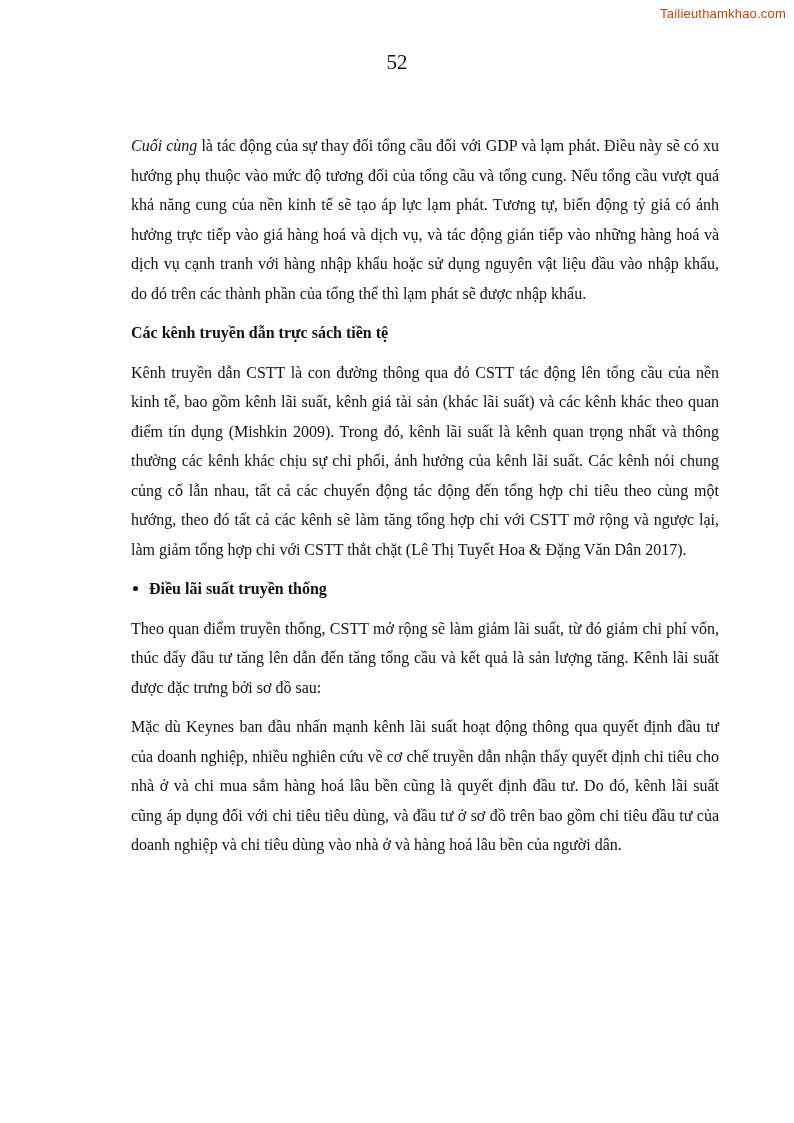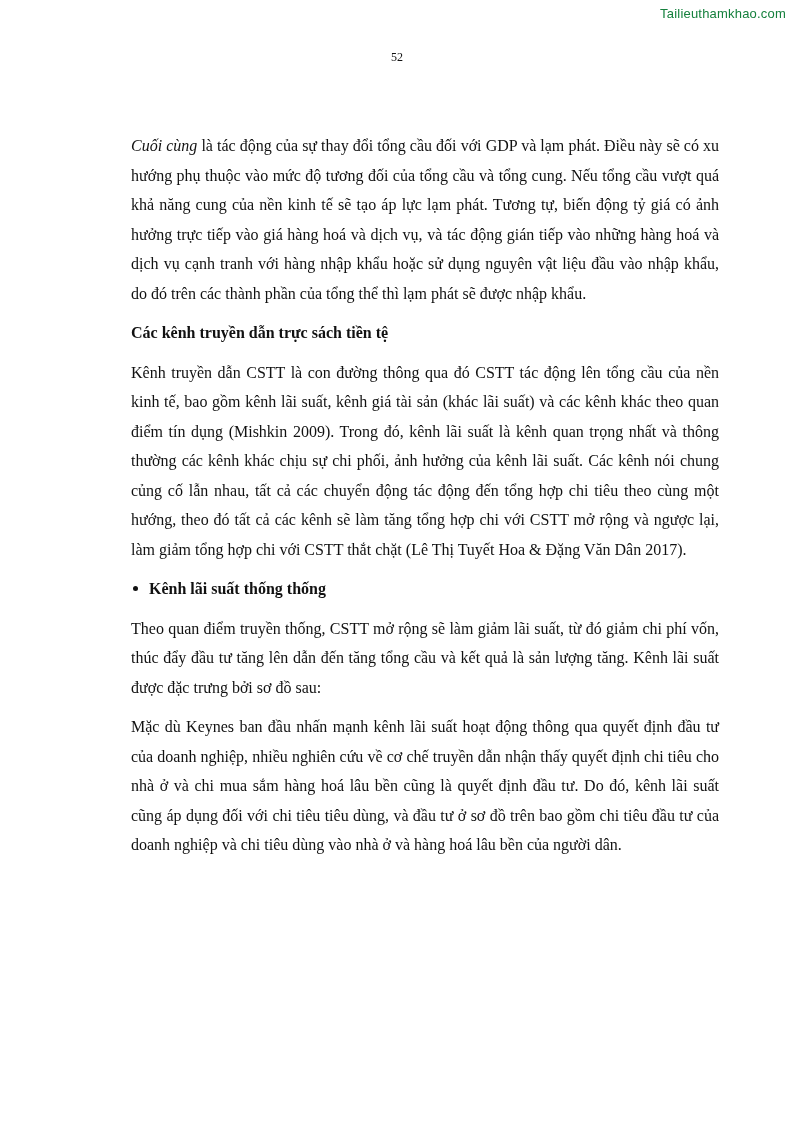--- a/index.html
+++ b/index.html
@@ -3,25 +3,25 @@
 <meta charset="utf-8">
 <style>
   html, body { margin: 0; padding: 0; background: #ffffff; }
   body {
     width: 794px; height: 1123px; position: relative; overflow: hidden;
     font-family: "Liberation Serif", serif; color: #111;
   }
   .watermark {
     position: absolute; right: 8px; top: 6px;
     font-family: "Liberation Sans", sans-serif; font-size: 13px;
-    color: #15803d; letter-spacing: 0.2px;
+    color: #c2410c; letter-spacing: 0.2px;
   }
   .page-num {
     position: absolute; left: 0; right: 0; top: 50px; text-align: center;
-    font-size: 12px;
+    font-size: 21px;
   }
   .content {
     position: absolute; left: 131px; top: 131px; width: 588px;
     font-size: 16px; line-height: 29.5px; text-align: justify;
   }
   .content p { margin: 0 0 10px 0; }
   .heading { font-weight: bold; margin: 0 0 10px 0; }
   .bullet-heading { font-weight: bold; margin: 0 0 10px 0; display: flex; align-items: center; }
   .bullet-dot { display: inline-block; width: 5px; height: 5px; border-radius: 50%; background: #111; margin: 0 11px 0 2px; }
   .formula {
@@ -38,20 +38,20 @@
 
 <div class="content">
   <p><em>Cuối cùng</em><span> là tác động của sự thay đổi tổng cầu đối với GDP và lạm phát. Điều này sẽ có xu hướng phụ thuộc vào mức độ tương đối của tổng cầu và tổng cung. Nếu tổng cầu vượt quá khả năng cung của nền kinh tế sẽ tạo áp lực lạm phát. Tương tự, biến động tỷ giá có ảnh hưởng trực tiếp vào giá hàng hoá và dịch vụ, và tác động gián tiếp vào những hàng hoá và dịch vụ cạnh tranh với hàng nhập khẩu hoặc sử dụng nguyên vật liệu đầu vào nhập khẩu, do đó trên các thành phần của tổng thể thì lạm phát sẽ được nhập khẩu.</span></p>
 
   <div class="heading">Các kênh truyền dẫn trực sách tiền tệ</div>
 
   <p>Kênh truyền dẫn CSTT là con đường thông qua đó CSTT tác động lên tổng cầu của nền kinh tế, bao gồm kênh lãi suất, kênh giá tài sản (khác lãi suất) và các kênh khác theo quan điểm tín dụng (Mishkin 2009). Trong đó, kênh lãi suất là kênh quan trọng nhất và thông thường các kênh khác chịu sự chi phối, ảnh hưởng của kênh lãi suất. Các kênh nói chung củng cố lẫn nhau, tất cả các chuyển động tác động đến tổng hợp chi tiêu theo cùng một hướng, theo đó tất cả các kênh sẽ làm tăng tổng hợp chi với CSTT mở rộng và ngược lại, làm giảm tổng hợp chi với CSTT thắt chặt (Lê Thị Tuyết Hoa &amp; Đặng Văn Dân 2017).</p>
 
   <div class="bullet-heading">
     <span class="bullet-dot"></span>
-    <span>Kênh lãi suất thống thống</span>
+    <span>Điều lãi suất truyền thống</span>
   </div>
 
   <p>Theo quan điểm truyền thống, CSTT mở rộng sẽ làm giảm lãi suất, từ đó giảm chi phí vốn, thúc đẩy đầu tư tăng lên dẫn đến tăng tổng cầu và kết quả là sản lượng tăng. Kênh lãi suất được đặc trưng bởi sơ đồ sau:</p>
 
 
   <p>Mặc dù Keynes ban đầu nhấn mạnh kênh lãi suất hoạt động thông qua quyết định đầu tư của doanh nghiệp, nhiều nghiên cứu về cơ chế truyền dẫn nhận thấy quyết định chi tiêu cho nhà ở và chi mua sắm hàng hoá lâu bền cũng là quyết định đầu tư. Do đó, kênh lãi suất cũng áp dụng đối với chi tiêu tiêu dùng, và đầu tư ở sơ đồ trên bao gồm chi tiêu đầu tư của doanh nghiệp và chi tiêu dùng vào nhà ở và hàng hoá lâu bền của người dân.</p>
 </div>
 
 </body></html>

